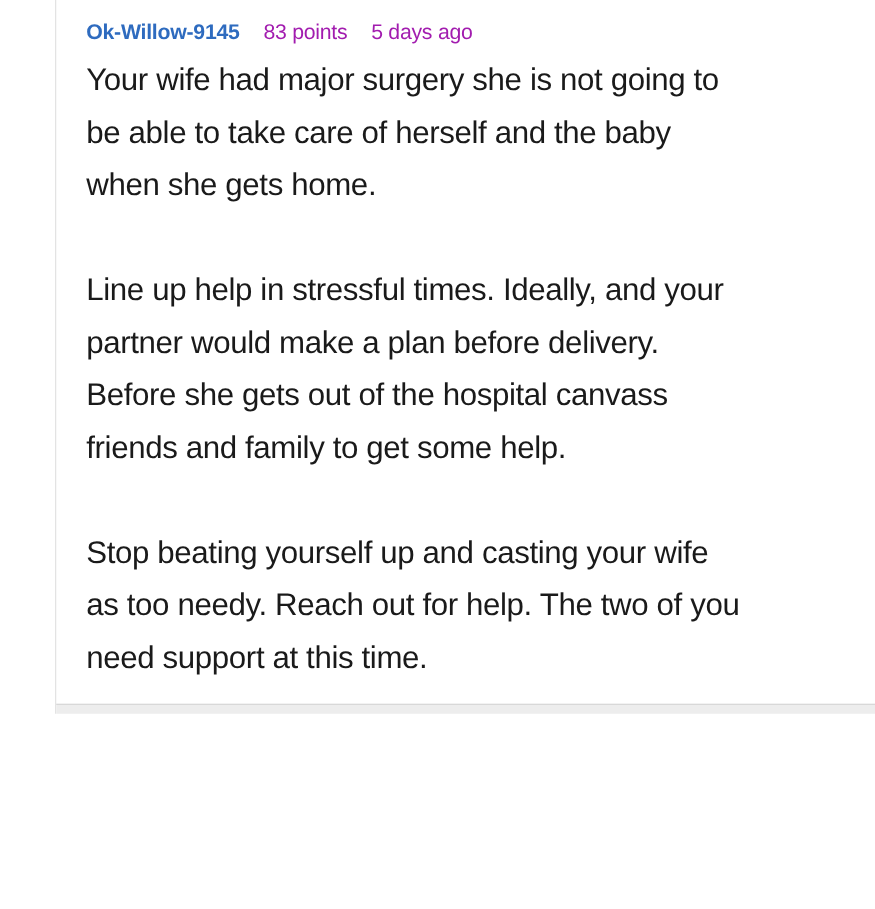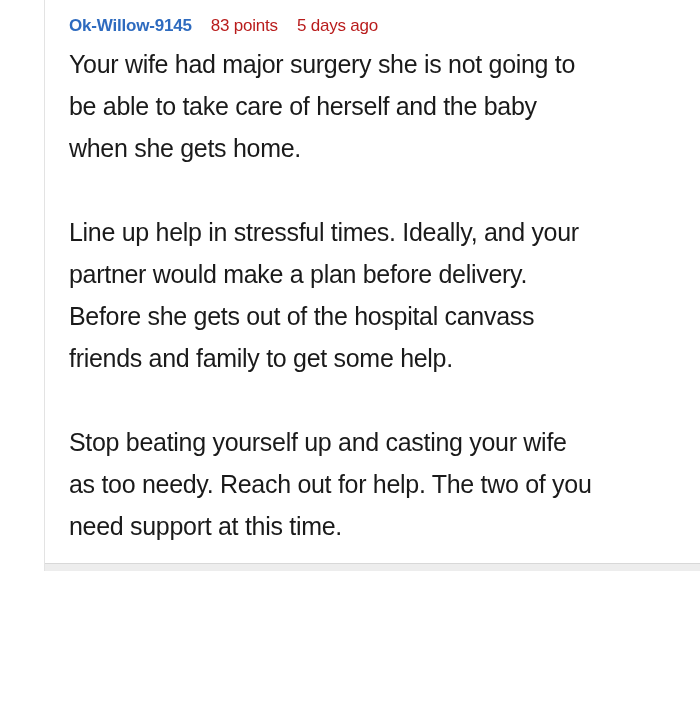--- a/index.html
+++ b/index.html
@@ -28,21 +28,21 @@
     white-space: nowrap;
   }
   .username {
     font-weight: bold;
     color: #2e6bbf;
     text-decoration: none;
     letter-spacing: -0.2px;
     cursor: pointer;
   }
   .meta {
-    color: #b91c1c;
+    color: #a21caf;
     margin-left: 19px;
     letter-spacing: -0.2px;
   }
   .comment-body {
     margin-top: 5px;
     color: #1a1a1a;
     font-size: 25px;
     line-height: 42px;
     letter-spacing: -0.3px;
   }

